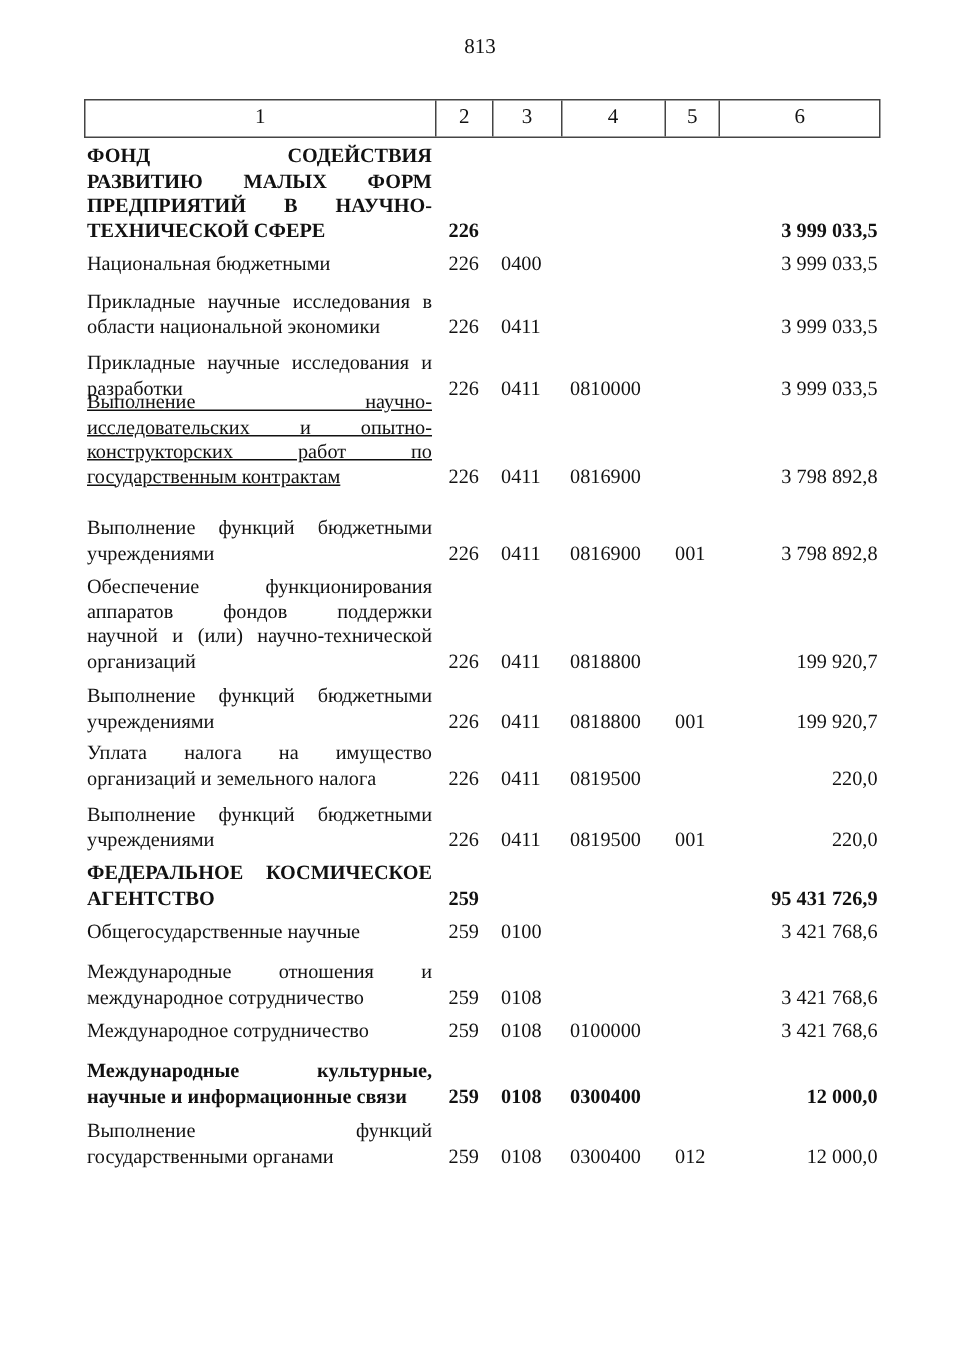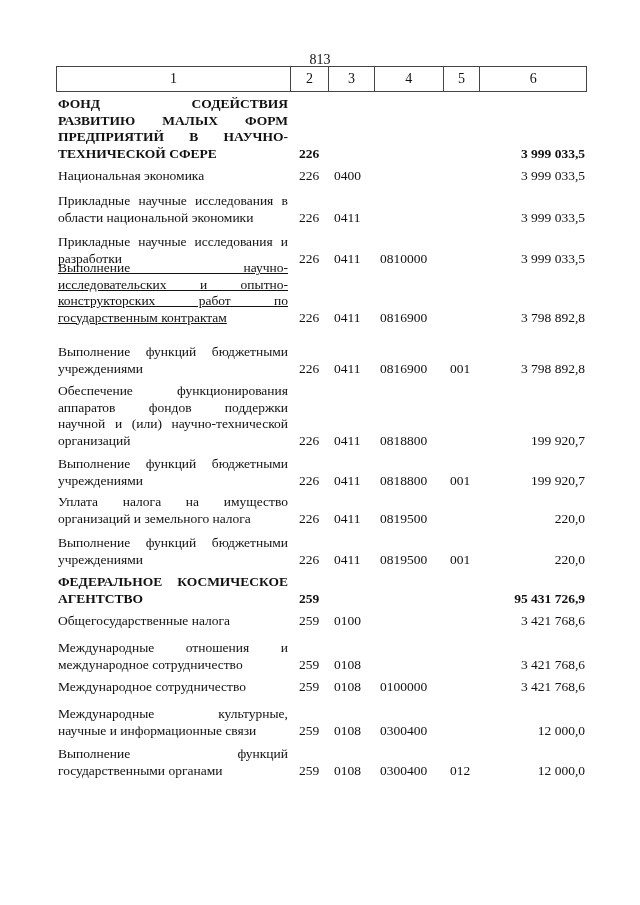--- a/index.html
+++ b/index.html
@@ -1,18 +1,18 @@
 <!DOCTYPE html>
 <html><head>
 <meta charset="utf-8">
 <style>
   html, body { margin:0; padding:0; background:#ffffff; }
   body { width:640px; height:905px; position:relative; overflow:hidden;
          font-family:"Liberation Serif","DejaVu Serif",serif; color:#111; }
-  .page-number { position:absolute; top:24px; left:0; width:640px; text-align:center; font-size:14px;margin-top:28px; }
+  .page-number { position:absolute; top:24px; left:0; width:640px; text-align:center; font-size:14px; }
   .header-table { position:absolute; left:56px; top:66px; width:531px; height:26px;
                   border:1px solid #444; box-sizing:border-box; display:flex; }
   .header-table .hc { border-right:1px solid #444; box-sizing:border-box; text-align:center;
                       font-size:14px; line-height:24px; }
   .header-table .hc:last-child { border-right:none; }
   .c1 { width:235px; } .c2 { width:38px; } .c3 { width:46px; } .c4 { width:69px; } .c5 { width:37px; } .c6 { width:106px; }
   .rows { position:absolute; left:58px; top:96px; width:530px; }
   .row { position:relative; display:flex; align-items:center; font-size:13.5px; line-height:16.5px; }
   .row .name { width:230px; text-align:justify; text-align-last:left; padding-right:4px; }
   .row .name .ln { display:block; text-align:justify; text-align-last:justify; }
@@ -49,21 +49,21 @@
         <span class="ln last">ТЕХНИЧЕСКОЙ СФЕРЕ</span>
       </div>
       <div class="col k2">226</div>
       <div class="col k3"></div>
       <div class="col k4"></div>
       <div class="col k5"></div>
       <div class="col k6">3 999 033,5</div>
     </div>
     <div class="row" style="position: absolute; top: 72px; width: 530px;">
       <div class="name">
-        <span class="ln last">Национальная экономика</span>
+        <span class="ln last">Национальная бюджетными</span>
       </div>
       <div class="col k2">226</div>
       <div class="col k3">0400</div>
       <div class="col k4"></div>
       <div class="col k5"></div>
       <div class="col k6">3 999 033,5</div>
     </div>
     <div class="row" style="position: absolute; top: 97px; width: 530px;">
       <div class="name">
         <span class="ln">Прикладные научные исследования в</span>
@@ -162,21 +162,21 @@
         <span class="ln last">АГЕНТСТВО</span>
       </div>
       <div class="col k2">259</div>
       <div class="col k3"></div>
       <div class="col k4"></div>
       <div class="col k5"></div>
       <div class="col k6">95 431 726,9</div>
     </div>
     <div class="row" style="position: absolute; top: 517px; width: 530px;">
       <div class="name">
-        <span class="ln last">Общегосударственные налога</span>
+        <span class="ln last">Общегосударственные научные</span>
       </div>
       <div class="col k2">259</div>
       <div class="col k3">0100</div>
       <div class="col k4"></div>
       <div class="col k5"></div>
       <div class="col k6">3 421 768,6</div>
     </div>
     <div class="row" style="position: absolute; top: 544px; width: 530px;">
       <div class="name">
         <span class="ln">Международные отношения и</span>
@@ -191,21 +191,21 @@
     <div class="row" style="position: absolute; top: 583px; width: 530px;">
       <div class="name">
         <span class="ln last">Международное сотрудничество</span>
       </div>
       <div class="col k2">259</div>
       <div class="col k3">0108</div>
       <div class="col k4">0100000</div>
       <div class="col k5"></div>
       <div class="col k6">3 421 768,6</div>
     </div>
-    <div class="row" style="position: absolute; top: 610px; width: 530px;">
+    <div class="row" style="position: absolute; top: 610px; width: 530px; font-weight: bold;">
       <div class="name">
         <span class="ln">Международные культурные,</span>
         <span class="ln last">научные и информационные связи</span>
       </div>
       <div class="col k2">259</div>
       <div class="col k3">0108</div>
       <div class="col k4">0300400</div>
       <div class="col k5"></div>
       <div class="col k6">12 000,0</div>
     </div>

